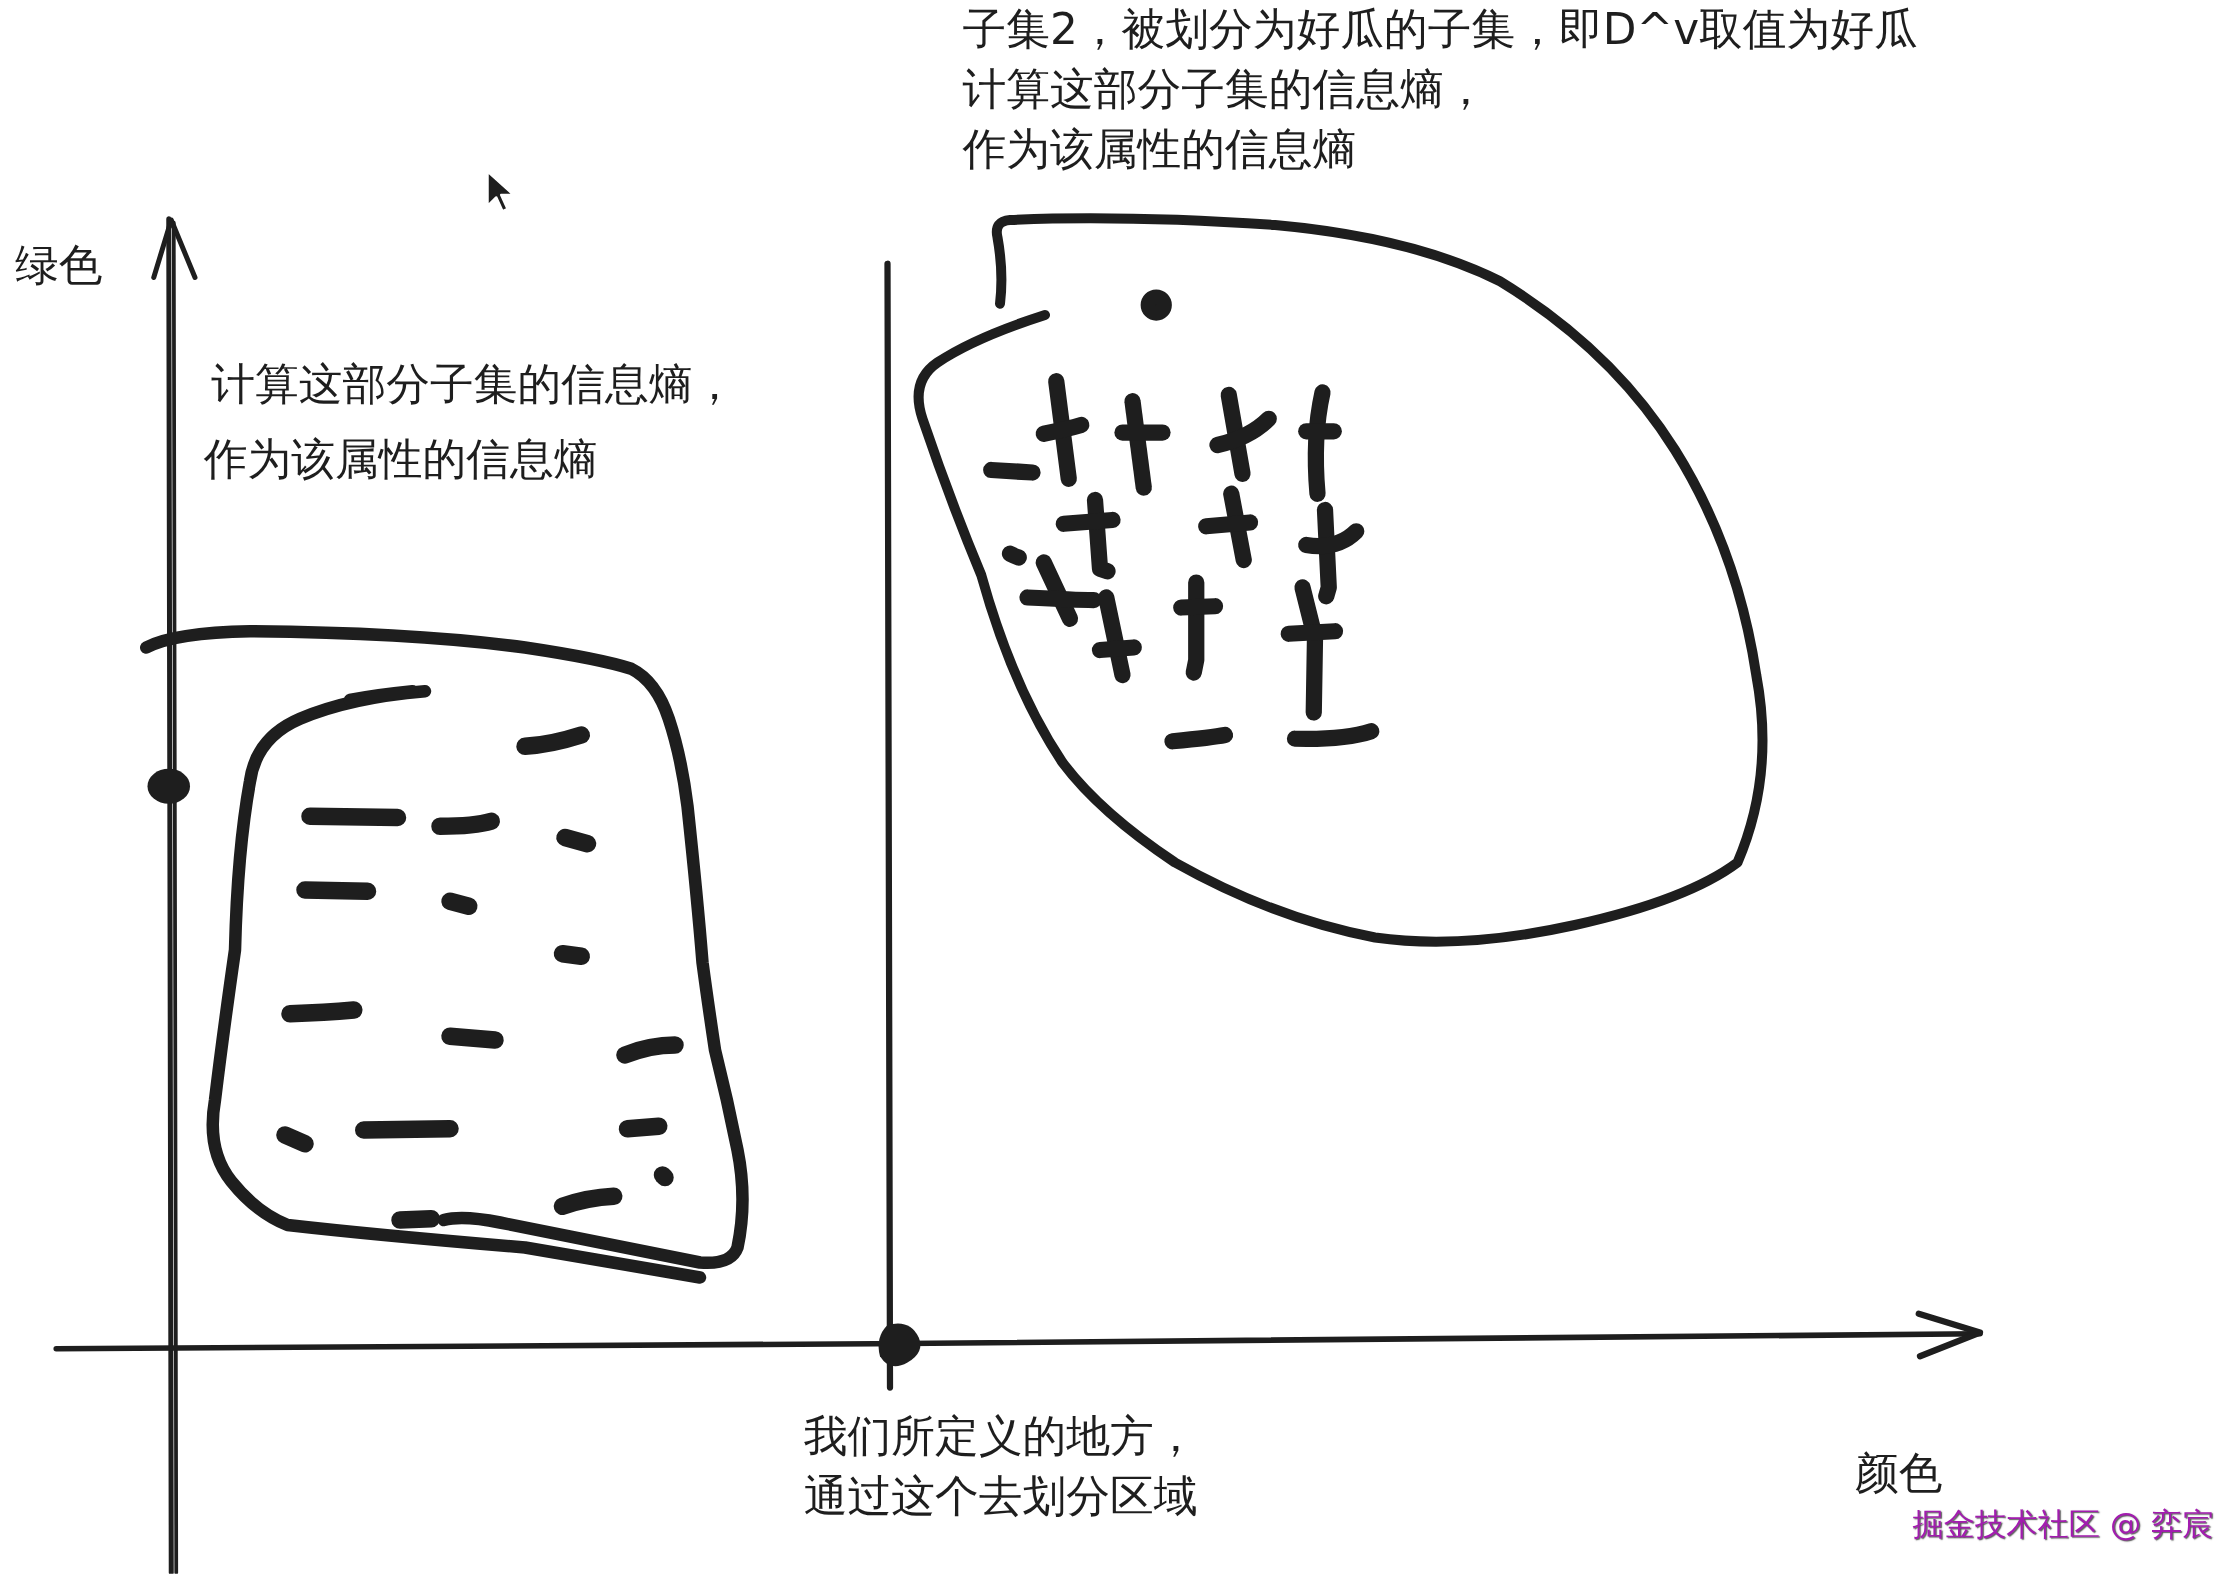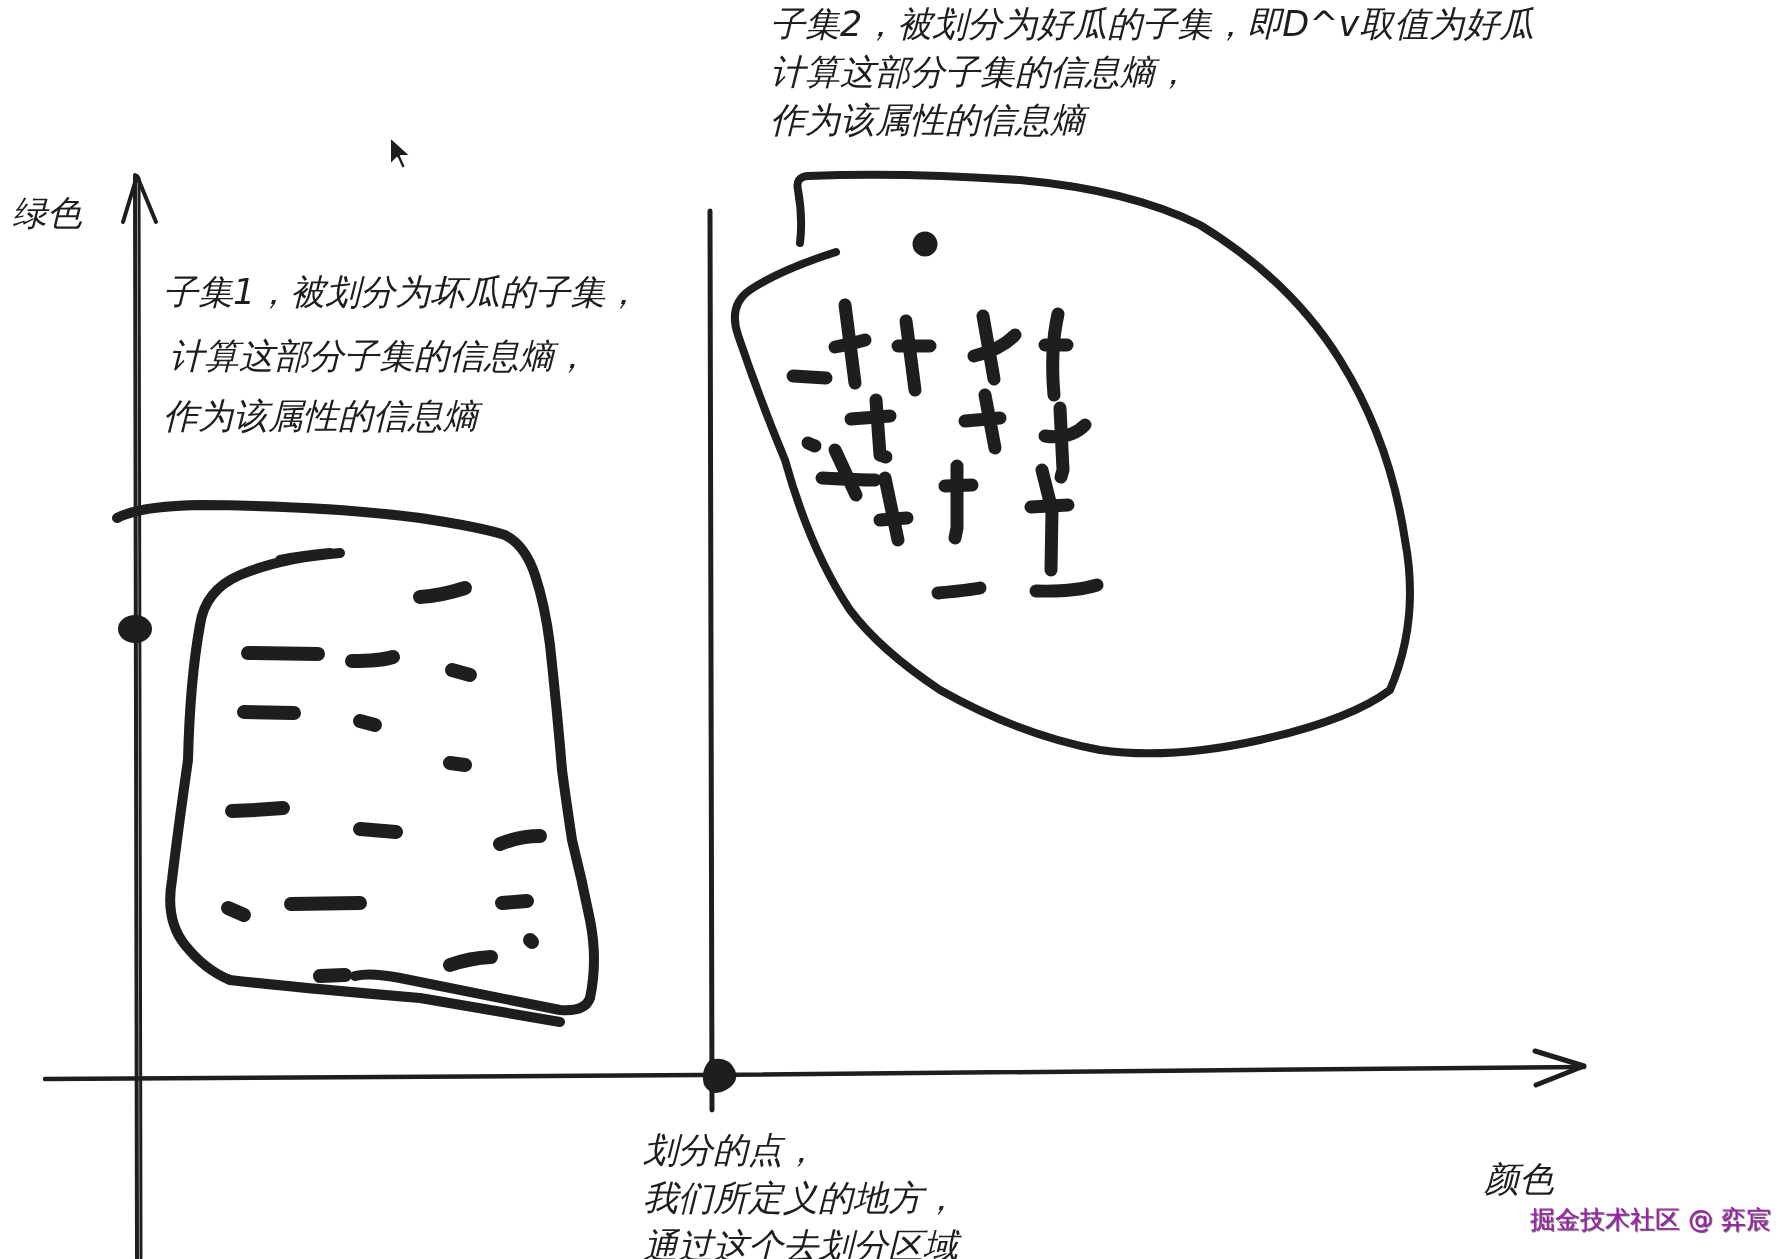--- a/index.html
+++ b/index.html
@@ -1,19 +1,19 @@
 <!DOCTYPE html>
 <html><head>
 <meta charset="utf-8">
 <style>
   html, body { margin: 0; padding: 0; background: #ffffff; }
   body { width: 1781px; height: 1259px; position: relative; overflow: hidden;
          font-family: "DejaVu Sans", "Liberation Sans", sans-serif; color: #1e1e1e; }
   #canvas { position: absolute; left: 0; top: 0; }
-  .txt { position: absolute; font-size: 35px; line-height: 48px; white-space: nowrap; color: #1e1e1e; font-style: italic; }
+  .txt { position: absolute; font-size: 35px; line-height: 48px; white-space: nowrap; color: #1e1e1e; }
   .txt div { height: 48px; }
   .watermark { position: absolute; font-size: 25px; color: #a21caf; white-space: nowrap;
                text-shadow: 1px 1px 1px #555, -1px -1px 0 #fff; }
   .cursor { position: absolute; }
 </style>
 </head>
 <body>
 
 <svg id="canvas" width="1781" height="1259" viewBox="0 0 1781 1259">
   <g fill="none" stroke="#1e1e1e" stroke-linecap="round" stroke-linejoin="round">
@@ -93,33 +93,31 @@
       <path d="M1036 591 Q1075 592 1097 585"></path>
     </g>
   </g>
 </svg>
 
 <div class="txt" style="left:12px; top:189px;">
   <span>绿色</span>
 </div>
 
 <div class="txt" style="left:163px; top:268px;">
-  <div>子集1，被划分为坏瓜的子集，</div>
   <div style="margin-top:16px; padding-left:6px;">计算这部分子集的信息熵，</div>
   <div style="margin-top:12px;">作为该属性的信息熵</div>
 </div>
 
 <div class="txt" style="left:770px; top:0px;">
   <div>子集2，被划分为好瓜的子集，即D^v取值为好瓜</div>
   <div>计算这部分子集的信息熵，</div>
   <div>作为该属性的信息熵</div>
 </div>
 
 <div class="txt" style="left:643px; top:1126px;">
-  <div>划分的点，</div>
   <div>我们所定义的地方，</div>
   <div>通过这个去划分区域</div>
 </div>
 
 <div class="txt" style="left:1484px; top:1155px;text-align:center;">
   <span>颜色</span>
 </div>
 
 <div class="watermark" style="left:1530px; top:1203px;">
   <span>掘金技术社区 @ 弈宸</span>

